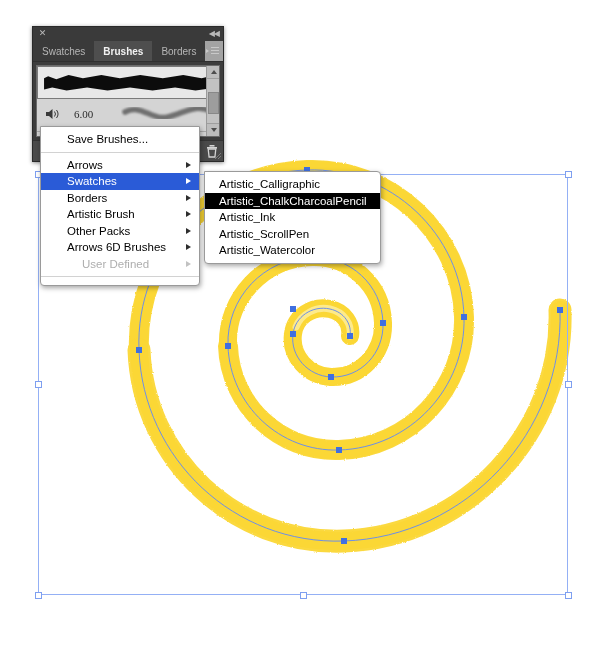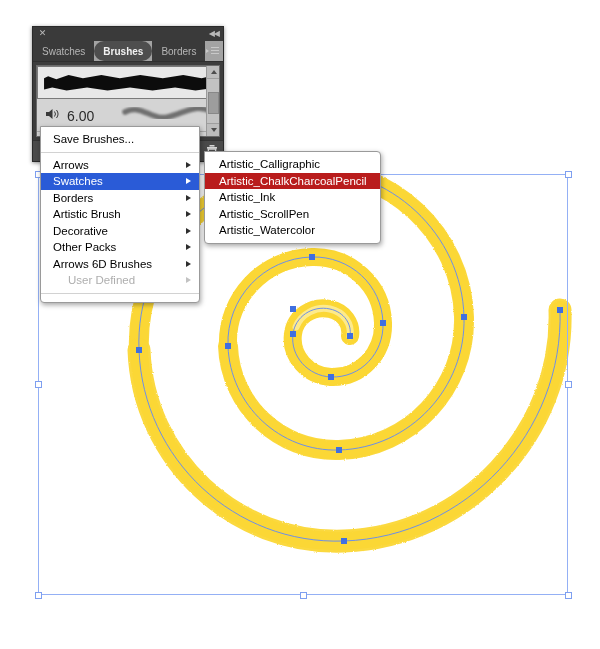--- a/index.html
+++ b/index.html
@@ -89,21 +89,20 @@
     font-size: 10px;
     color: #b6b6b6;
     background: #3a3a3a;
     cursor: pointer;
     white-space: nowrap;
   }
   .panel-tab.active {
     background: #4e4e4e;
     color: #f2f2f2;
     font-weight: bold;
-    border-radius: 10px;
   }
   .panel-menu-btn {
     position: absolute;
     right: 4px;
     top: 5px;
     width: 13px;
     height: 11px;
     cursor: pointer;
   }
   .panel-menu-btn .bars {
@@ -152,24 +151,24 @@
     left: 4px; top: 3px;
     right: 4px; bottom: 3px;
   }
   .brush-row .size-icon {
     position: absolute;
     left: 8px; top: 9px;
     width: 14px; height: 12px;
   }
   .brush-row .size-label {
     position: absolute;
-    left: 30px; top: 9px;
-    font-size: 14px;
+    left: 37px; top: 9px;
+    font-size: 11px;
     color: #2b2b2b;
-    font-family: Liberation Sans, sans-serif;
+    font-family: Liberation Serif, serif;
   }
   .brush-row .wave {
     position: absolute;
     left: 84px; top: 4px;
     width: 95px; height: 25px;
   }
   .brush-row.partial {
     height: 14px;
     border-bottom: none;
   }
@@ -235,21 +234,21 @@
     border: 1px solid #9a9a9a;
     border-radius: 0 0 4px 4px;
     box-shadow: 1px 2px 5px rgba(0,0,0,.35);
     padding: 4px 0 4px 0;
     box-sizing: border-box;
   }
   .menu-item {
     position: relative;
     height: 16.5px;
     line-height: 16.5px;
-    padding-left: 12px;
+    padding-left: 26px;
     padding-right: 20px;
     font-size: 11.5px;
     color: #000000;
     white-space: nowrap;
     cursor: default;
     font-family: "Liberation Sans", sans-serif;
   }
   .menu-item.highlight {
     background: #2a5bd7;
     color: #ffffff;
@@ -272,41 +271,41 @@
   .menu-sep {
     height: 1px;
     background: #d2d2d2;
     margin: 4px 0 4px 0;
   }
 
   
   #artistic-submenu {
     position: absolute;
     left: 204px;
-    top: 151px;
+    top: 171px;
     width: 177px;
     background: #ffffff;
     border: 1px solid #9a9a9a;
     border-radius: 0 4px 4px 4px;
     box-shadow: 1px 2px 5px rgba(0,0,0,.35);
     padding: 4px 0;
     box-sizing: border-box;
   }
   .sub-item {
     height: 16.5px;
     line-height: 16.5px;
     padding-left: 14px;
     font-size: 11.5px;
     color: #000;
     white-space: nowrap;
     cursor: default;
     font-family: "Liberation Sans", sans-serif;
   }
   .sub-item.highlight {
-    background: #b91c1c;
+    background: #000000;
     color: #ffffff;
   }
 </style>
 </head>
 <body>
 
 <div id="stage">
 
   <svg id="artwork" viewBox="0 0 600 649" width="600" height="649" xmlns="http://www.w3.org/2000/svg">
     <defs>
@@ -494,21 +493,20 @@
     </div>
   </div>
 
   <div id="brush-libs-menu">
       <div class="menu-item"><span>Save Brushes...</span></div>
       <div class="menu-sep"></div>
       <div class="menu-item"><span>Arrows</span><span class="arrow"></span></div>
       <div class="menu-item highlight"><span>Swatches</span><span class="arrow"></span></div>
       <div class="menu-item"><span>Borders</span><span class="arrow"></span></div>
       <div class="menu-item"><span>Artistic Brush</span><span class="arrow"></span></div>
-      <div class="menu-item"><span>Decorative</span><span class="arrow"></span></div>
       <div class="menu-item"><span>Other Packs</span><span class="arrow"></span></div>
       <div class="menu-item"><span>Arrows 6D Brushes</span><span class="arrow"></span></div>
       <div class="menu-item disabled"><span>User Defined</span><span class="arrow"></span></div>
       <div class="menu-sep"></div>
     </div>
 
   <div id="artistic-submenu">
       <div class="sub-item">Artistic_Calligraphic</div>
       <div class="sub-item highlight">Artistic_ChalkCharcoalPencil</div>
       <div class="sub-item">Artistic_Ink</div>

